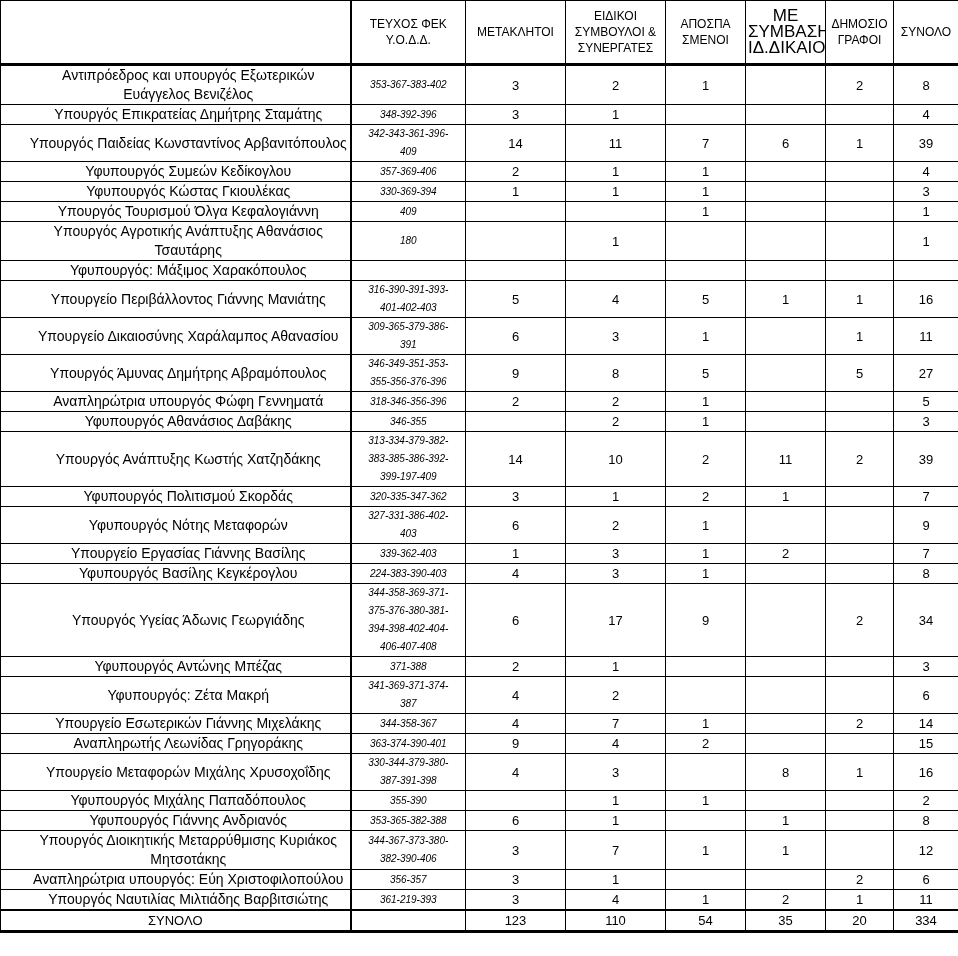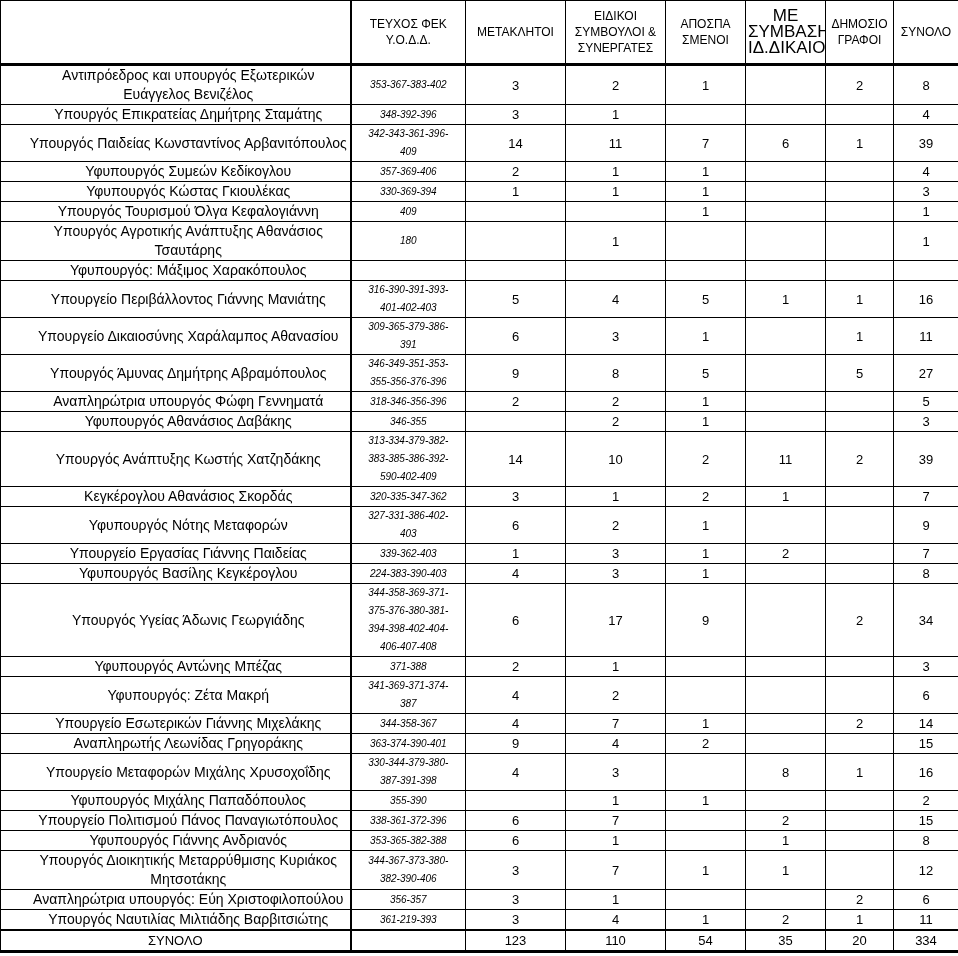--- a/index.html
+++ b/index.html
@@ -212,51 +212,51 @@
           <td>2</td>
           <td>1</td>
           <td></td>
           <td></td>
           <td>3</td>
         </tr>
         <tr>
           <td class="c-name">Υπουργός Ανάπτυξης Κωστής Χατζηδάκης</td>
           <td class="c-fek">313-334-379-382-
 383-385-386-392-
-590-402-409</td>
+399-197-409</td>
           <td>14</td>
           <td>10</td>
           <td>2</td>
           <td>11</td>
           <td>2</td>
           <td>39</td>
         </tr>
         <tr>
-          <td class="c-name">Κεγκέρογλου Αθανάσιος Σκορδάς</td>
+          <td class="c-name">Υφυπουργός Πολιτισμού Σκορδάς</td>
           <td class="c-fek">320-335-347-362</td>
           <td>3</td>
           <td>1</td>
           <td>2</td>
           <td>1</td>
           <td></td>
           <td>7</td>
         </tr>
         <tr>
           <td class="c-name">Υφυπουργός Νότης Μεταφορών</td>
           <td class="c-fek">327-331-386-402-
 403</td>
           <td>6</td>
           <td>2</td>
           <td>1</td>
           <td></td>
           <td></td>
           <td>9</td>
         </tr>
         <tr>
-          <td class="c-name">Υπουργείο Εργασίας Γιάννης Παιδείας</td>
+          <td class="c-name">Υπουργείο Εργασίας Γιάννης Βασίλης</td>
           <td class="c-fek">339-362-403</td>
           <td>1</td>
           <td>3</td>
           <td>1</td>
           <td>2</td>
           <td></td>
           <td>7</td>
         </tr>
         <tr>
           <td class="c-name">Υφυπουργός Βασίλης Κεγκέρογλου</td>
@@ -335,30 +335,20 @@
         </tr>
         <tr>
           <td class="c-name">Υφυπουργός Μιχάλης Παπαδόπουλος</td>
           <td class="c-fek">355-390</td>
           <td></td>
           <td>1</td>
           <td>1</td>
           <td></td>
           <td></td>
           <td>2</td>
-        </tr>
-        <tr>
-          <td class="c-name">Υπουργείο Πολιτισμού Πάνος Παναγιωτόπουλος</td>
-          <td class="c-fek">338-361-372-396</td>
-          <td>6</td>
-          <td>7</td>
-          <td></td>
-          <td>2</td>
-          <td></td>
-          <td>15</td>
         </tr>
         <tr>
           <td class="c-name">Υφυπουργός Γιάννης Ανδριανός</td>
           <td class="c-fek">353-365-382-388</td>
           <td>6</td>
           <td>1</td>
           <td></td>
           <td>1</td>
           <td></td>
           <td>8</td>

